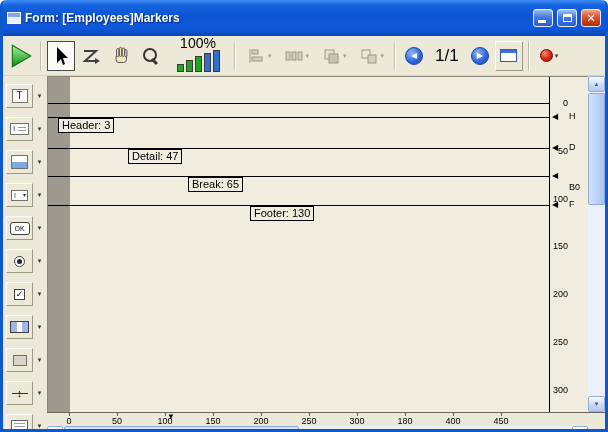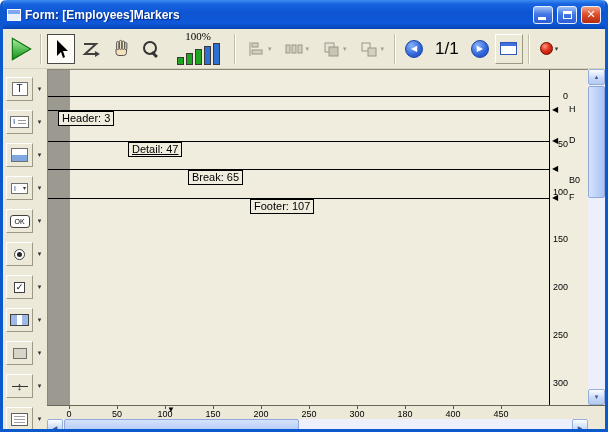--- a/index.html
+++ b/index.html
@@ -1,39 +1,39 @@
 <!DOCTYPE html>
 <html style="--chrome: #ECE9D8; --canvas: #F0EDDF; --margin-gray: #9C9A90; --marker-line: #000000; --zoom-green: #1FA51F; --zoom-blue: #2E6FD0;"><head>
 <meta charset="utf-8">
 <style>
   *{margin:0;padding:0;box-sizing:border-box;}
   html,body{width:608px;height:432px;}
   body{font-family:"Liberation Sans","DejaVu Sans",sans-serif;background:#fff;}
   .window{width:608px;height:432px;border:3px solid #0C59CE;border-top:none;border-radius:6px 6px 0 0;background:#ECE9D8;position:relative;overflow:hidden;}
 
   
-  .titlebar{height:29px;display:flex;align-items:center;padding:0 4px;gap:4px;border-radius:4px 4px 0 0;
+  .titlebar{height:36px;display:flex;align-items:center;padding:0 4px;gap:4px;border-radius:4px 4px 0 0;
     background:linear-gradient(180deg,#3E8EF3 0%,#1663E0 14%,#0D55D2 45%,#0F58DA 80%,#0646B4 100%);}
   .title-icon{width:14px;height:12px;border:1px solid #fff;background:linear-gradient(180deg,#7FA8F0 0 4px,#E8F0FF 4px 100%);flex:0 0 auto;}
   .title-text{flex:1;color:#fff;font-weight:bold;font-size:12px;text-shadow:1px 1px 1px rgba(0,20,90,.7);white-space:nowrap;overflow:hidden;}
   .winbtn{width:20px;height:18px;border-radius:3px;border:1px solid #E6EEFB;display:flex;align-items:center;justify-content:center;position:relative;
     background:linear-gradient(180deg,#9FC0F5 0%,#4377E3 45%,#2B5ED6 100%);cursor:default;}
   .winbtn.close{background:linear-gradient(180deg,#F2A389 0%,#E0502C 45%,#B22B0E 100%);color:#fff;font-size:11px;font-weight:bold;line-height:1;}
   .glyph-min{position:absolute;left:4px;bottom:3px;width:8px;height:3px;background:#fff;}
   .glyph-max{width:9px;height:8px;border:1px solid #fff;border-top:3px solid #fff;background:transparent;}
 
   
   .toolbar{height:40px;background:#ECE9D8;display:flex;align-items:center;padding:0 4px;gap:2px;border-bottom:1px solid #D8D4C0;}
   button{background:none;border:1px solid transparent;font-family:inherit;cursor:default;}
   .tbtn{height:30px;min-width:28px;display:flex;align-items:center;justify-content:center;}
   .tbtn.selected{background:#FDFCF7;border:1px solid #4A4A4A;}
   .tbtn.raised{background:#ECE9D8;border:1px solid;border-color:#FFFFFF #9D9A84 #9D9A84 #FFFFFF;}
   .tsep{width:2px;height:30px;border-left:1px solid #C2BEA9;border-right:1px solid #FFFFFF;margin:0 3px;flex:0 0 auto;}
   .zoomctl{width:62px;display:flex;flex-direction:column;align-items:center;justify-content:flex-end;height:36px;padding-bottom:2px;}
-  .zoom-label{font-size:11px;line-height:11px;color:#000;font-family:Liberation Serif, serif;}
+  .zoom-label{font-size:14px;line-height:11px;color:#000;}
   .bars{display:flex;align-items:flex-end;gap:2px;height:22px;margin-top:1px;}
   .zbar{width:7px;border:1px solid #3A3A3A;}
   .zbar.g{background:var(--zoom-green,#1FA51F);}
   .zbar.b{background:var(--zoom-blue,#2E6FD0);}
   .zbar.h1{height:8px}.zbar.h2{height:12px}.zbar.h3{height:16px}.zbar.h4{height:19px}.zbar.h5{height:22px}
   .tgroup{display:flex;align-items:center;gap:2px;margin:0 5px;}
   .darr{font-size:7px;line-height:8px;color:#444;}
   .darr.dis{color:#A39F90;}
   .navbtn{width:18px;height:18px;border-radius:50%;border:1px solid #1A44A8;color:#fff;font-size:8px;line-height:1;display:flex;align-items:center;justify-content:center;
     background:radial-gradient(circle at 35% 30%,#8CB6F8,#2E63D8 60%,#1C4DB8);margin:0 4px;}
@@ -304,25 +304,25 @@
             <div class="vtick" style="top: 117px;">100</div>
             <div class="vtick" style="top: 164px;">150</div>
             <div class="vtick" style="top: 212px;">200</div>
             <div class="vtick" style="top: 260px;">250</div>
             <div class="vtick" style="top: 308px;">300</div>
           </div>
       <div class="marker-line" style="top: 26px;"></div>
           <div class="marker-line" style="top: 40px;"></div>
           <div class="marker-label" style="left: 10px; top: 41px;">Header: 3</div>
           <div class="marker-line" style="top: 71px;"></div>
-          <div class="marker-label" style="left: 80px; top: 72px; text-decoration: underline;">Detail: 47</div>
+          <div class="marker-label" style="left: 80px; top: 72px;">Detail: 47</div>
           <div class="marker-line" style="top: 99px;"></div>
           <div class="marker-label" style="left: 140px; top: 100px;">Break: 65</div>
           <div class="marker-line" style="top: 128px;"></div>
-          <div class="marker-label" style="left: 202px; top: 129px;">Footer: 107</div>
+          <div class="marker-label" style="left: 202px; top: 129px;">Footer: 130</div>
         </div>
 
       <div class="vscroll">
         <span class="sbtn" style="top:0">
             <span>▲</span>
           </span>
         <span class="vthumb"></span>
         <span class="sbtn" style="bottom:0">
             <span>▼</span>
           </span>

